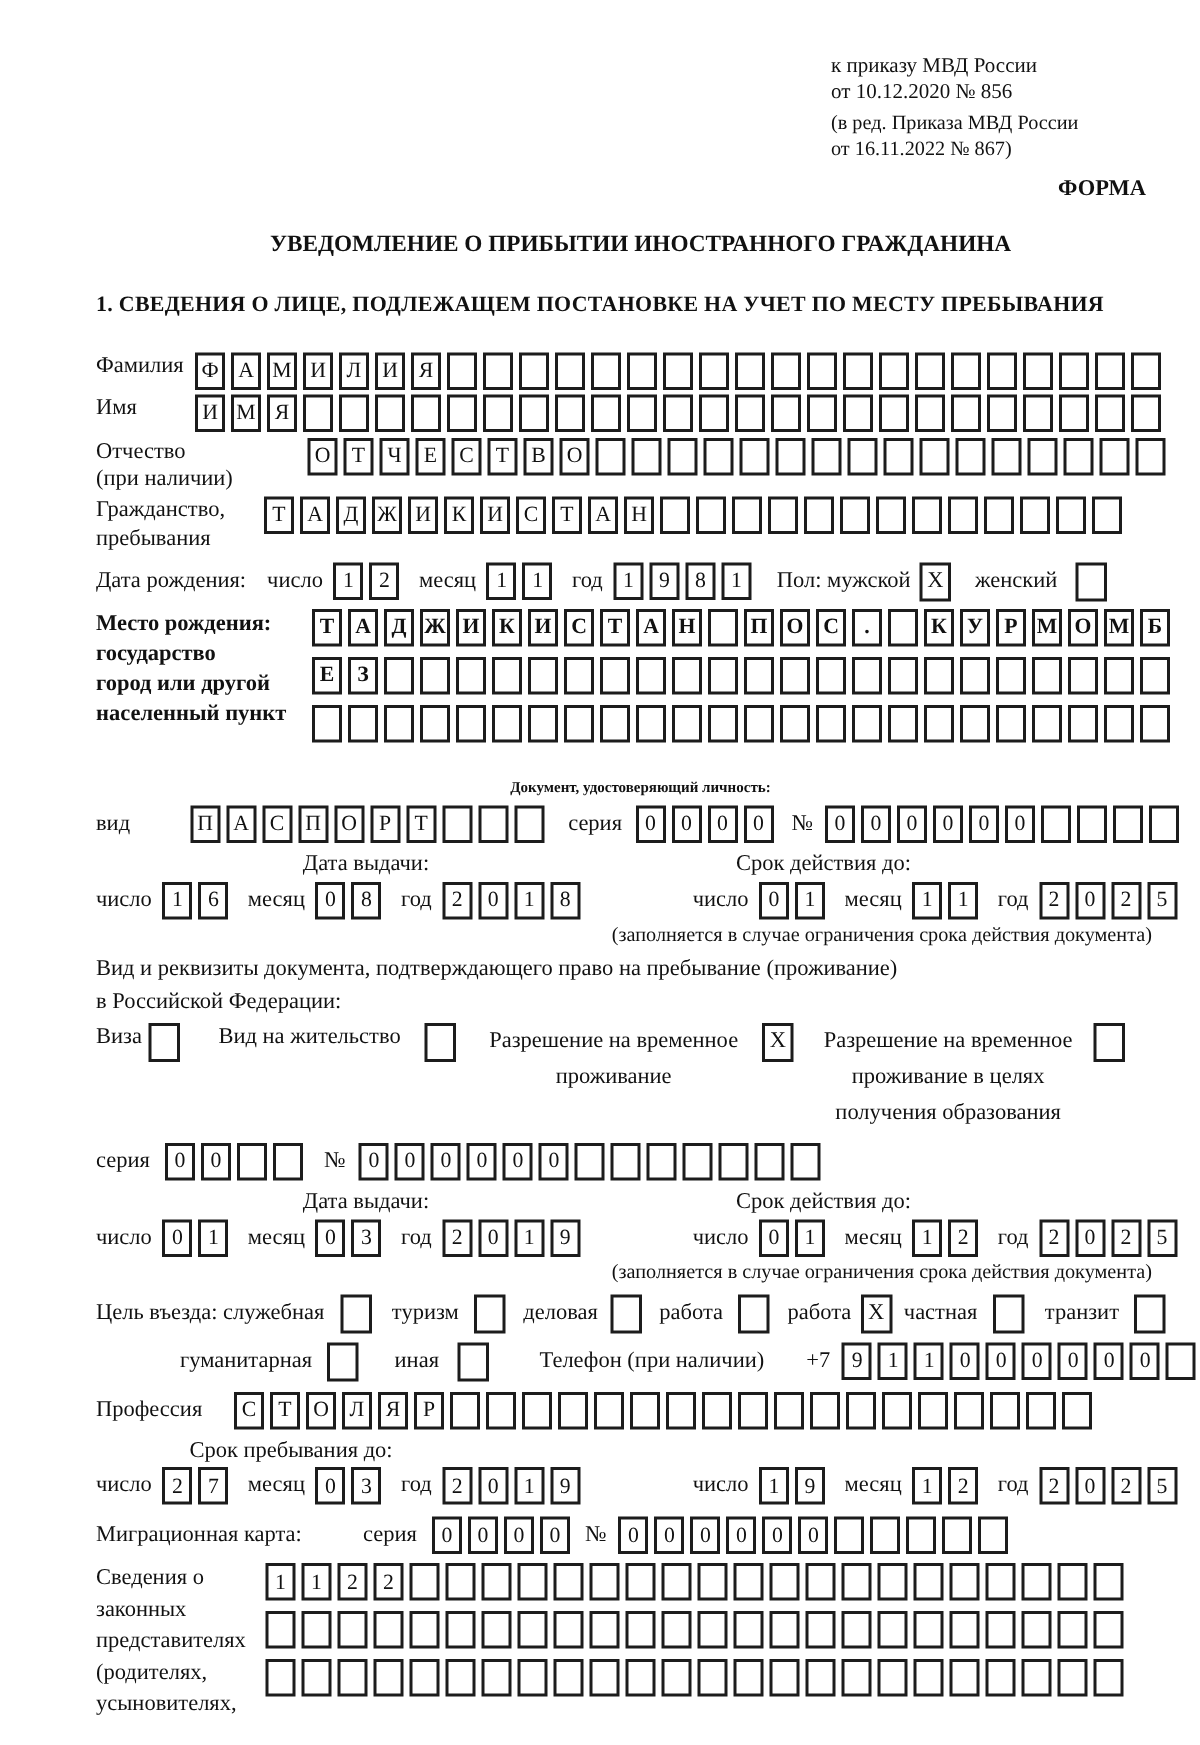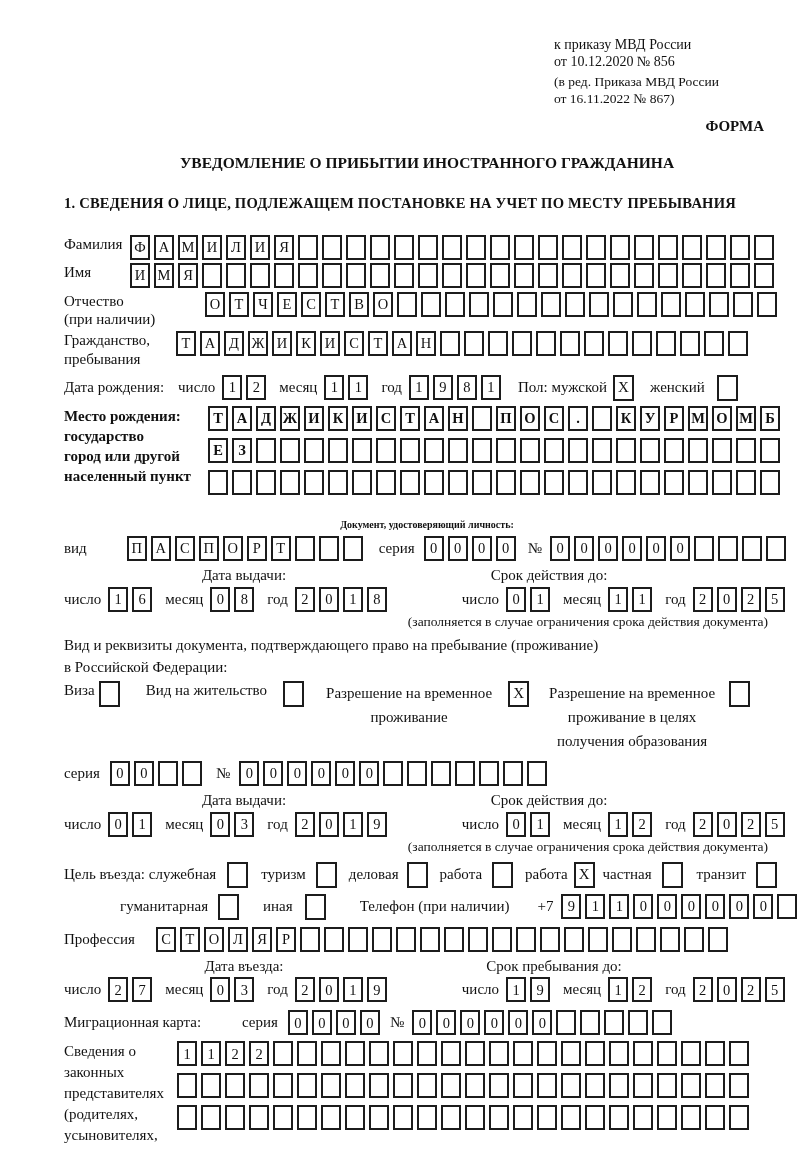--- a/index.html
+++ b/index.html
@@ -551,21 +551,20 @@
         <span class="cell"></span>
         <span class="cell"></span>
         <span class="cell"></span>
         <span class="cell"></span>
         <span class="cell"></span>
         <span class="cell"></span>
       </span>
   </div>
 
   <div class="hdr2">
-    <div class="center" style="width:360px;">Дата въезда:</div>
     <div class="center" style="width:260px;">Срок пребывания до:</div>
   </div>
 
   <div class="row" style="margin-top:2px;">
     <span class="dgroup">
       <span class="lbl">число</span>
       <span class="cells">
           <span class="cell">2</span>
           <span class="cell">7</span>
         </span>

